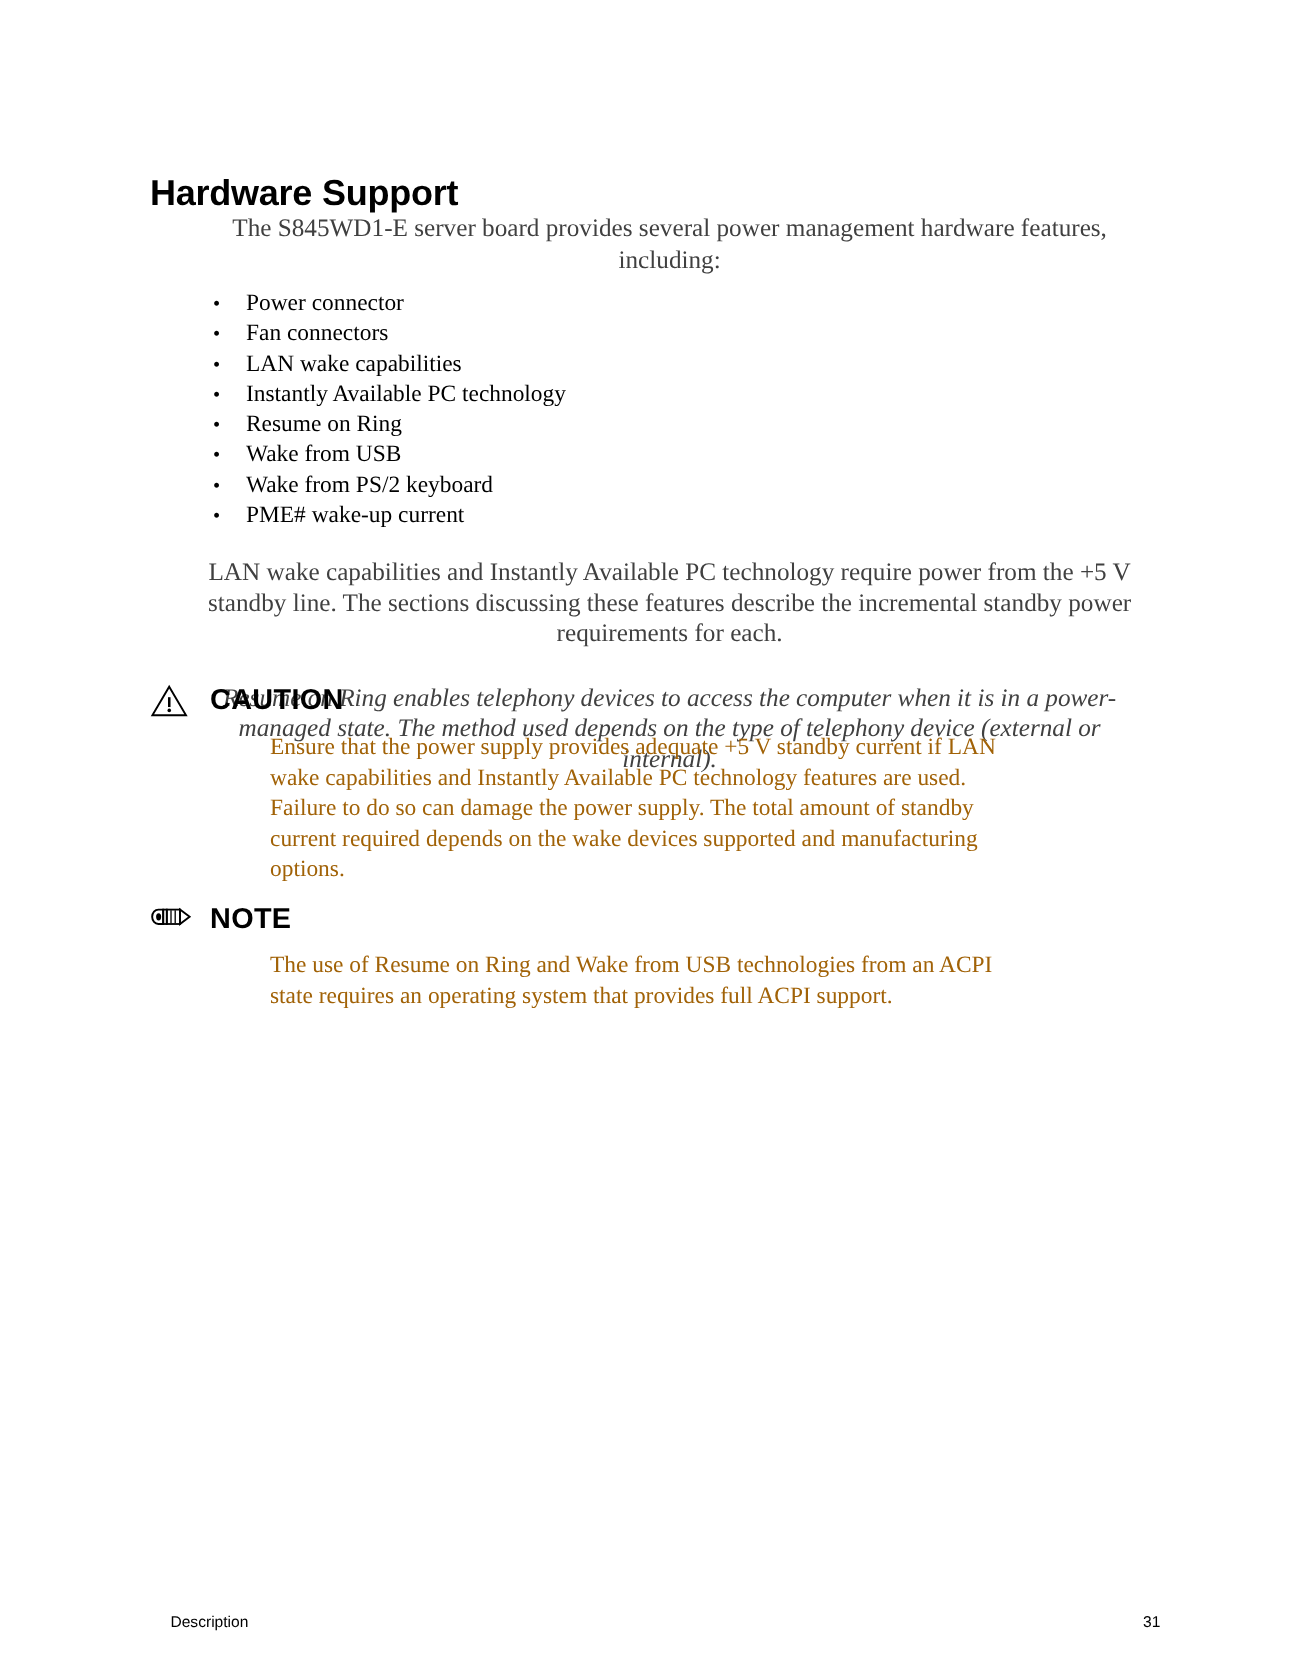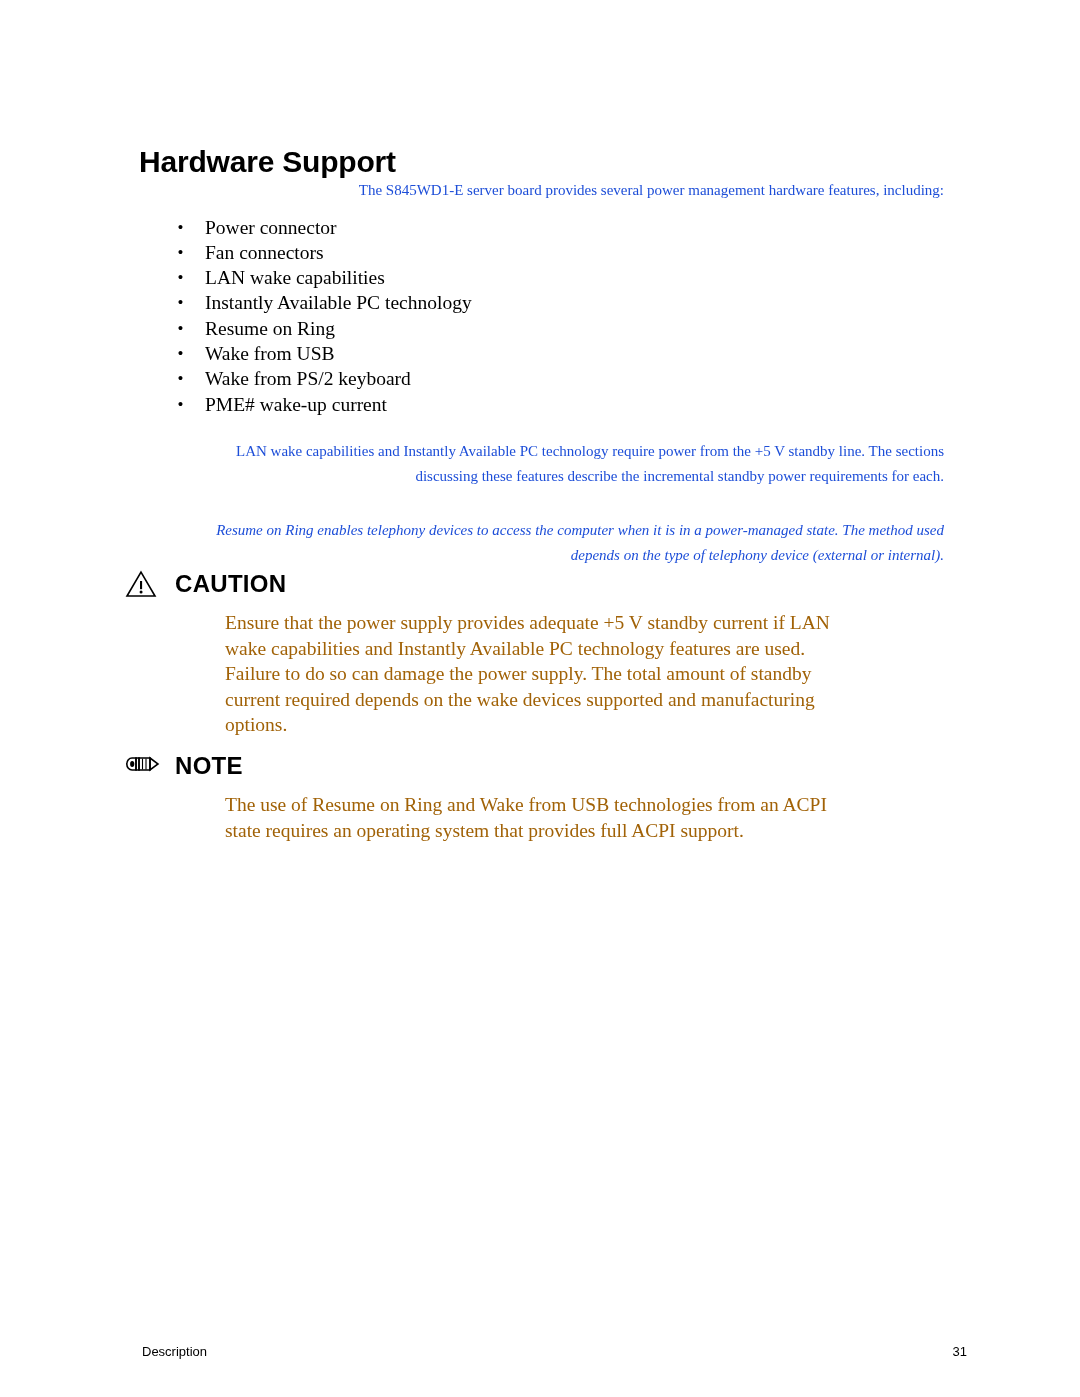--- a/index.html
+++ b/index.html
@@ -20,45 +20,45 @@
   .page {
     position: absolute;
     left: 0; top: 0;
     width: 1080px;
     height: 1397px;
   }
 
   
   .section-heading {
     position: absolute;
-    left: 139px;
+    left: 125px;
     top: 126px;
     font-family: "Liberation Sans", "DejaVu Sans", sans-serif;
     font-weight: bold;
     font-size: 30px;
     letter-spacing: -0.2px;
     line-height: 1.05;
     color: #000;
     white-space: nowrap;
   }
 
   
   .content {
     position: absolute;
     left: 172px;
     top: 178px;
     width: 772px;
   }
 
   .para {
-    font-size: 15px;
+    font-size: 21px;
     line-height: 25.5px;
-    text-align: right;
+    text-align: center;
     margin: 0;
-    color: #1d4ed8;
+    color: #404040;
   }
 
   .para + .para {
     margin-top: 28px;
     font-style: italic;
   }
 
   
   .bullet-list {
     list-style: none;

